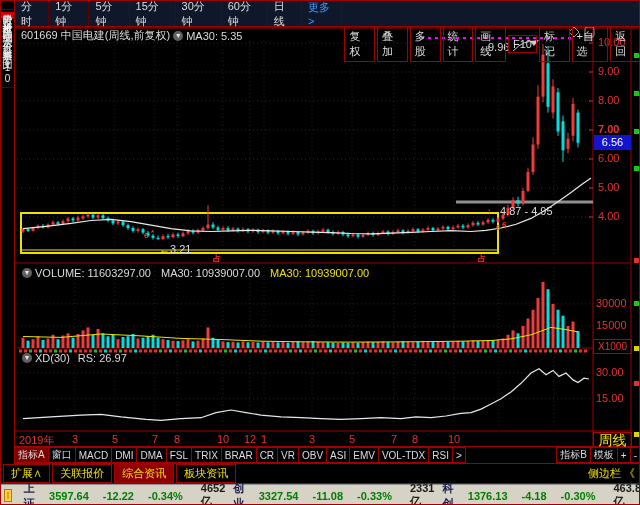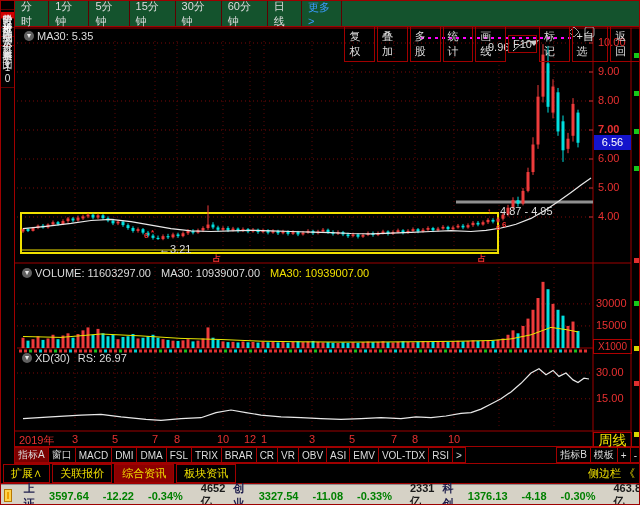--- a/index.html
+++ b/index.html
@@ -1,21 +1,21 @@
 <!DOCTYPE html>
 <html><head>
 <meta charset="utf-8">
 <style>
   html,body{margin:0;padding:0;background:#222;}
   #app{position:relative;width:640px;height:505px;background:#000;overflow:hidden;
        font-family:"Liberation Sans",sans-serif;border:1px solid #9e0000;box-sizing:border-box;}
   #csvg{position:absolute;left:0;top:0;z-index:1;}
   #labels{position:absolute;left:0;top:0;width:640px;height:505px;z-index:2;pointer-events:none;}
   #labels div,#labels span{position:absolute;white-space:nowrap;}
-  #toolbar{position:absolute;left:14px;top:0;width:626px;height:26px;background:#14532d;
+  #toolbar{position:absolute;left:14px;top:0;width:626px;height:26px;background:#0f172a;
            border-bottom:1px solid #a00000;display:flex;align-items:stretch;z-index:5;
            font-size:11px;color:#ddd;box-sizing:border-box;}
   .tb-item{display:flex;align-items:center;padding:0 6px;border-right:1px solid #5e0000;cursor:default;}
   .tb-more{color:#3b9cff;}
   .tb-right{margin-left:auto;display:flex;align-items:center;margin-top:43px;}
   .tb-btn{display:flex;align-items:center;border:1px solid #a00000;padding:2px 4px;margin-left:2px;}
   #sidebar{position:absolute;left:0;top:0;width:14px;height:463px;background:#000;
            border-right:1px solid #a00000;z-index:5;box-sizing:border-box;}
   .sb-item{writing-mode:vertical-rl;text-orientation:upright;font-size:10px;line-height:13px;
            color:#e8e8e8;margin:2px 0 2px 0;padding:3px 0;width:13px;text-align:center;
@@ -586,20 +586,21 @@
       <rect x="633" y="128" width="5" height="5" fill="#18c818"></rect>
       <rect x="633" y="165" width="5" height="5" fill="#18c818"></rect>
       <rect x="633" y="257" width="5" height="5" fill="#e03030"></rect>
       <rect x="633" y="300" width="5" height="5" fill="#18c818"></rect>
       <rect x="633" y="345" width="5" height="5" fill="#d8d800"></rect>
       <rect x="633" y="380" width="5" height="5" fill="#e03030"></rect>
       <rect x="633" y="431" width="5" height="5" fill="#d8d800"></rect>
     </svg>
   <div id="labels">
       <div class="hdr" style="left: 20px; top: 28px;">
+        <span style="position: static;">601669 中国电建(周线,前复权)</span>
         <span class="circ" style="position: static;">▾</span>
         <span style="position: static;">MA30: 5.35</span>
       </div>
       <div class="axlbl" style="left: 597px; top: 35px;">10.00</div>
       <div class="axlbl" style="left: 597px; top: 64px;">9.00</div>
       <div class="axlbl" style="left: 597px; top: 93px;">8.00</div>
       <div class="axlbl" style="left: 597px; top: 122px; font-weight: bold;">7.00</div>
       <div class="axlbl" style="left: 597px; top: 151px;">6.00</div>
       <div class="axlbl" style="left: 597px; top: 180px;">5.00</div>
       <div class="axlbl" style="left: 597px; top: 209px;">4.00</div>

